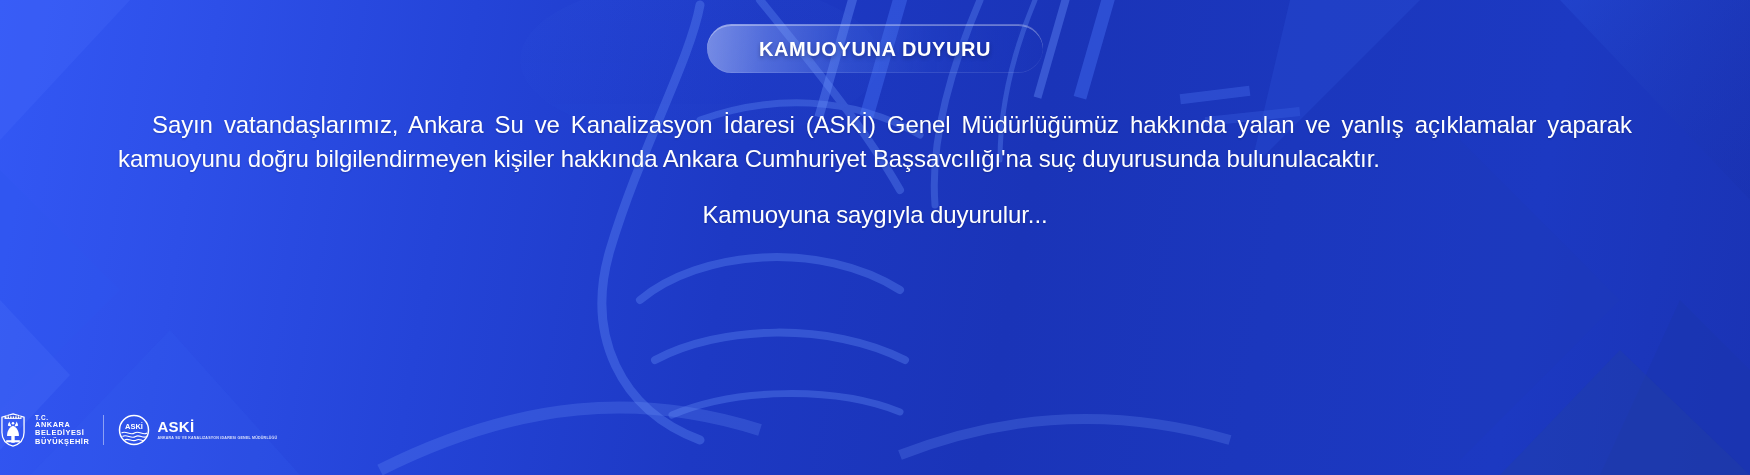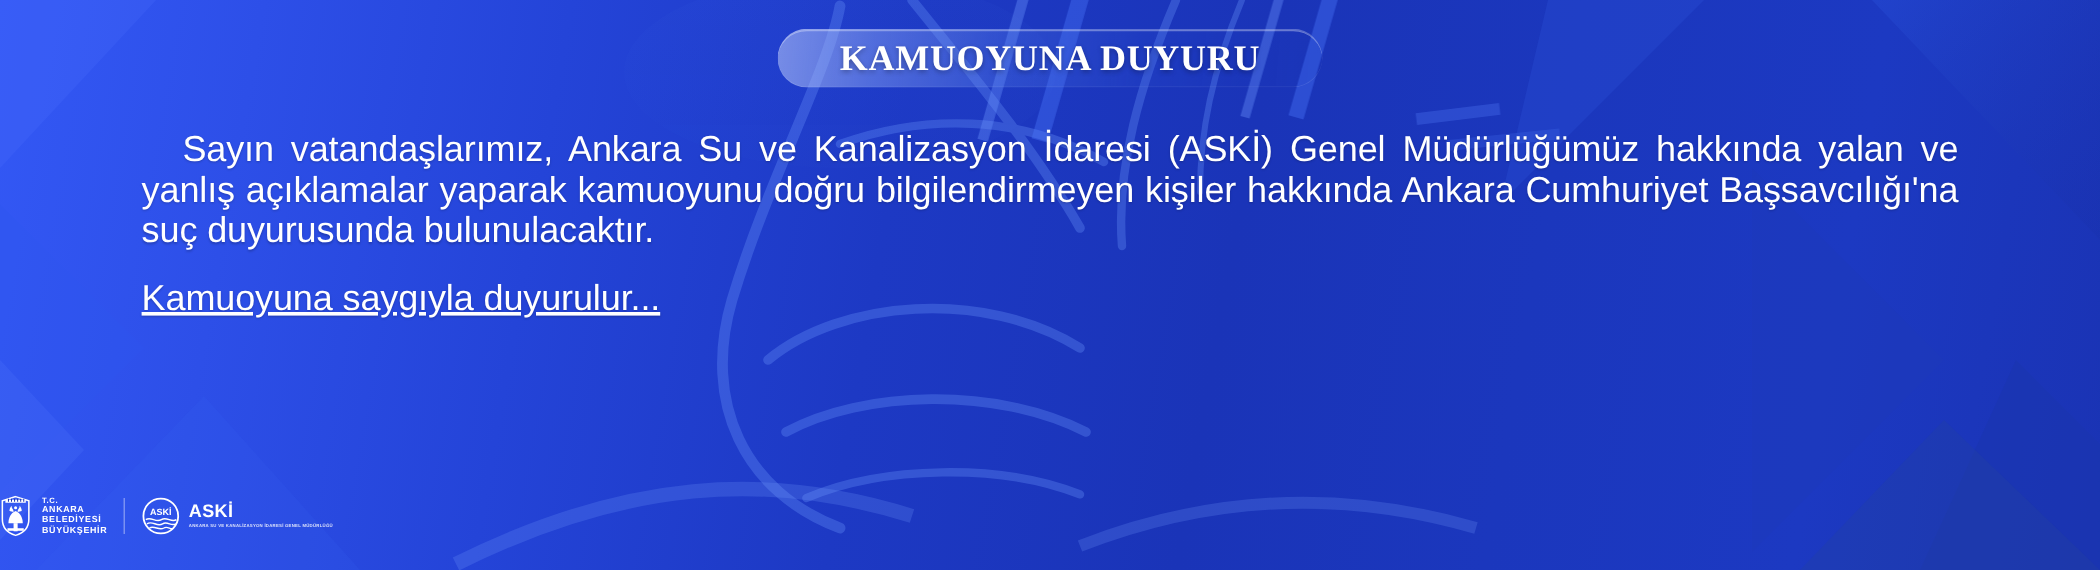--- a/index.html
+++ b/index.html
@@ -42,46 +42,45 @@
         rgba(95,135,238,0.26) 42%,
         rgba(60,100,225,0.12) 66%,
         rgba(45,85,215,0.05) 85%,
         rgba(40,80,210,0.02) 100%);
     box-shadow:inset 0 1px 0 rgba(255,255,255,0.35),
                inset 0 -1px 0 rgba(255,255,255,0.10);
     border-top:1px solid rgba(255,255,255,0.28);
   }
   .badge-title{
     color:#ffffff;
-    font-size:30px;
+    font-size:20px;
     font-weight:bold;
     letter-spacing:0.6px;
     white-space:nowrap;
     text-shadow:0 2px 4px rgba(0,0,0,0.30);
-    font-family:Liberation Serif, serif;
   }
 
   
   .body{
     position:absolute;
     left:118px;right:118px;top:108px;
     color:#ffffff;
   }
   .para{
-    font-size:30px;
+    font-size:24px;
     line-height:34px;
     text-align:justify;
     text-justify:inter-word;
     text-indent:34px;
     margin:0 0 22px 0;
     text-shadow:0 1px 2px rgba(0,0,0,0.22);
     letter-spacing:-0.1px;
   }
   .para.center{
-    text-align:left;text-indent:0;margin-top:18px;margin-bottom:0;text-decoration:underline;
+    text-align:center;text-indent:0;margin-top:18px;margin-bottom:0;
   }
 
   
   .footer{
     position:absolute;left:0;right:0;bottom:28px;
     display:flex;align-items:center;gap:0px;
   }
   .logo-group{display:flex;align-items:center;gap:9px;}
   .crest{
     width:26px;height:34px;

